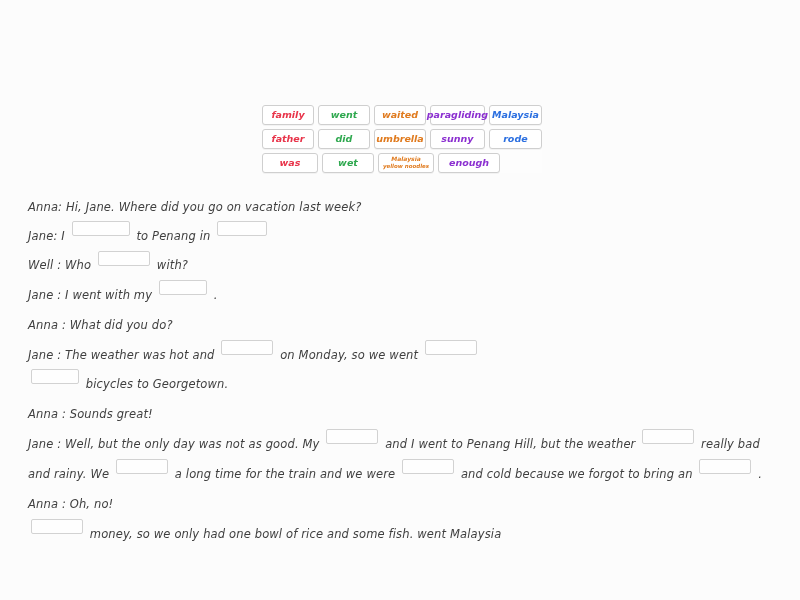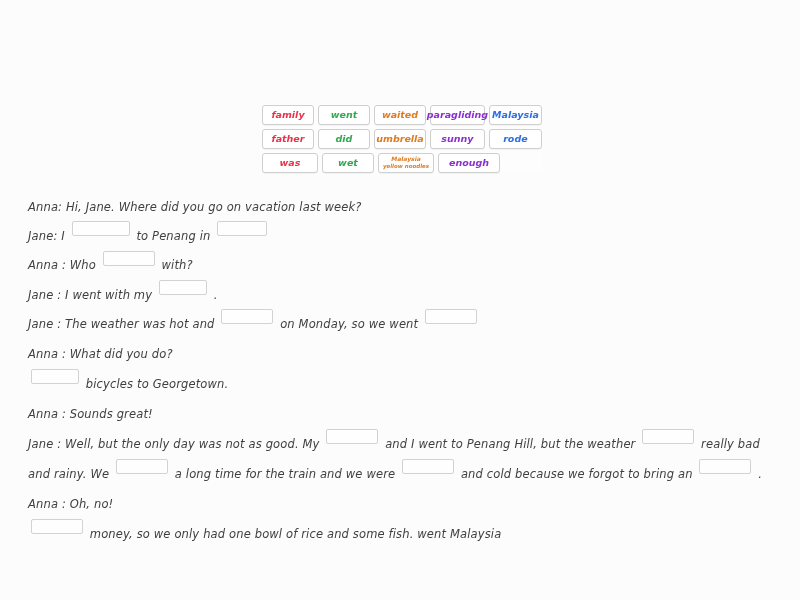--- a/index.html
+++ b/index.html
@@ -128,37 +128,37 @@
       <div class="line">
         <span class="seg">Anna: Hi, Jane. Where did you go on vacation last week?</span>
       </div>
       <div class="line">
         <span class="seg">Jane: I </span>
         <span class="blank" style="width: 58px;"></span>
         <span class="seg"> to Penang in </span>
         <span class="blank" style="width: 50px;"></span>
       </div>
       <div class="line">
-        <span class="seg">Anna : Who </span>
+        <span class="seg">Well : Who </span>
         <span class="blank" style="width: 52px;"></span>
         <span class="seg"> with?</span>
       </div>
       <div class="line">
         <span class="seg">Jane : I went with my </span>
         <span class="blank" style="width: 48px;"></span>
         <span class="seg"> .</span>
       </div>
+      <div class="line tall">
+        <span class="seg">Anna : What did you do?</span>
+      </div>
       <div class="line">
         <span class="seg">Jane : The weather was hot and </span>
         <span class="blank" style="width: 52px;"></span>
         <span class="seg"> on Monday, so we went </span>
         <span class="blank" style="width: 52px;"></span>
-      </div>
-      <div class="line tall">
-        <span class="seg">Anna : What did you do?</span>
       </div>
       <div class="line">
         <span class="blank" style="width: 48px;"></span>
         <span class="seg"> bicycles to Georgetown.</span>
       </div>
       <div class="line tall">
         <span class="seg">Anna : Sounds great!</span>
       </div>
       <div class="line">
         <span class="seg">Jane : Well, but the only day was not as good. My </span>

